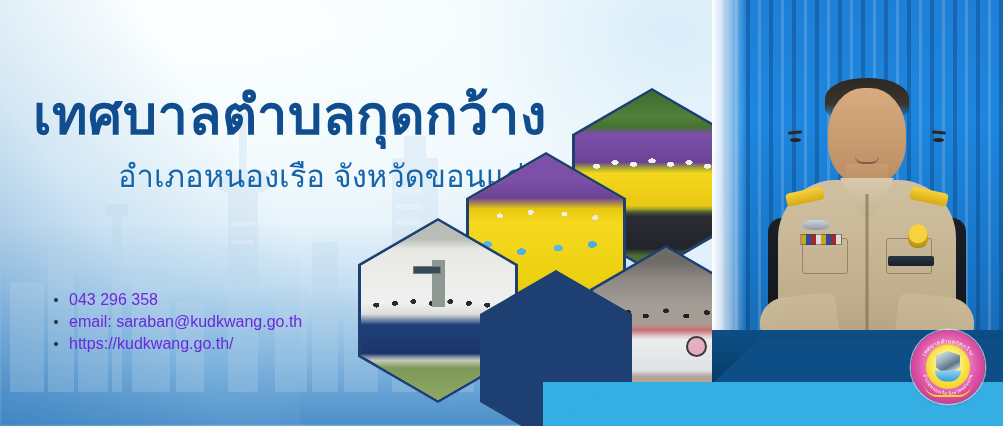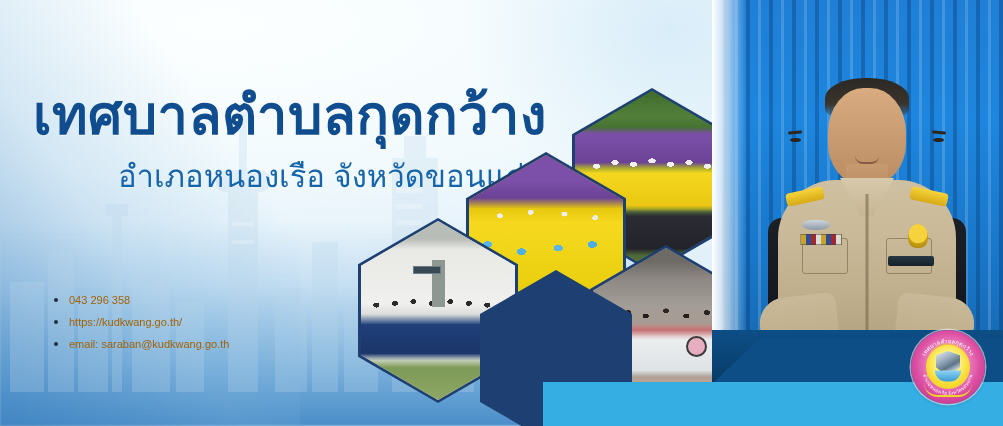--- a/index.html
+++ b/index.html
@@ -67,22 +67,22 @@
   }
 
   
   .contact{
     position:absolute;left:52px;top:289px;
     margin:0;padding:0;list-style:none;
   }
   .contact li{
     position:relative;
     padding-left:17px;
-    font-size:11px;line-height:22px;
-    color:#a16207;
+    font-size:16px;line-height:22px;
+    color:#6d28d9;
     white-space:nowrap;
   }
   .contact li::before{
     content:"";position:absolute;left:2px;top:9px;
     width:4px;height:4px;border-radius:50%;
     background:#20303c;
   }
 
   
   .hexwrap{position:absolute;left:0;top:0;width:1003px;height:426px;pointer-events:none;}
@@ -475,22 +475,22 @@
         <rect x="232" y="148" width="22" height="4"></rect>
       </g>
     </svg>
   </div>
 
   <div class="title">เทศบาลตำบลกุดกว้าง</div>
   <div class="subtitle">อำเภอหนองเรือ จังหวัดขอนแก่น</div>
 
   <ul class="contact">
     <li>043 296 358</li>
+    <li>email: saraban@kudkwang.go.th</li>
     <li>https://kudkwang.go.th/</li>
-    <li>email: saraban@kudkwang.go.th</li>
   </ul>
 
   <div class="hexwrap">
 
     <div class="hex" style="left:572px;top:88px;width:160px;height:185px;">
       <div class="inner">
         <div class="photo ph-crowd-yellow">
           <span class="flag-th"></span>
           <span class="flag-pu"></span>
         </div>

